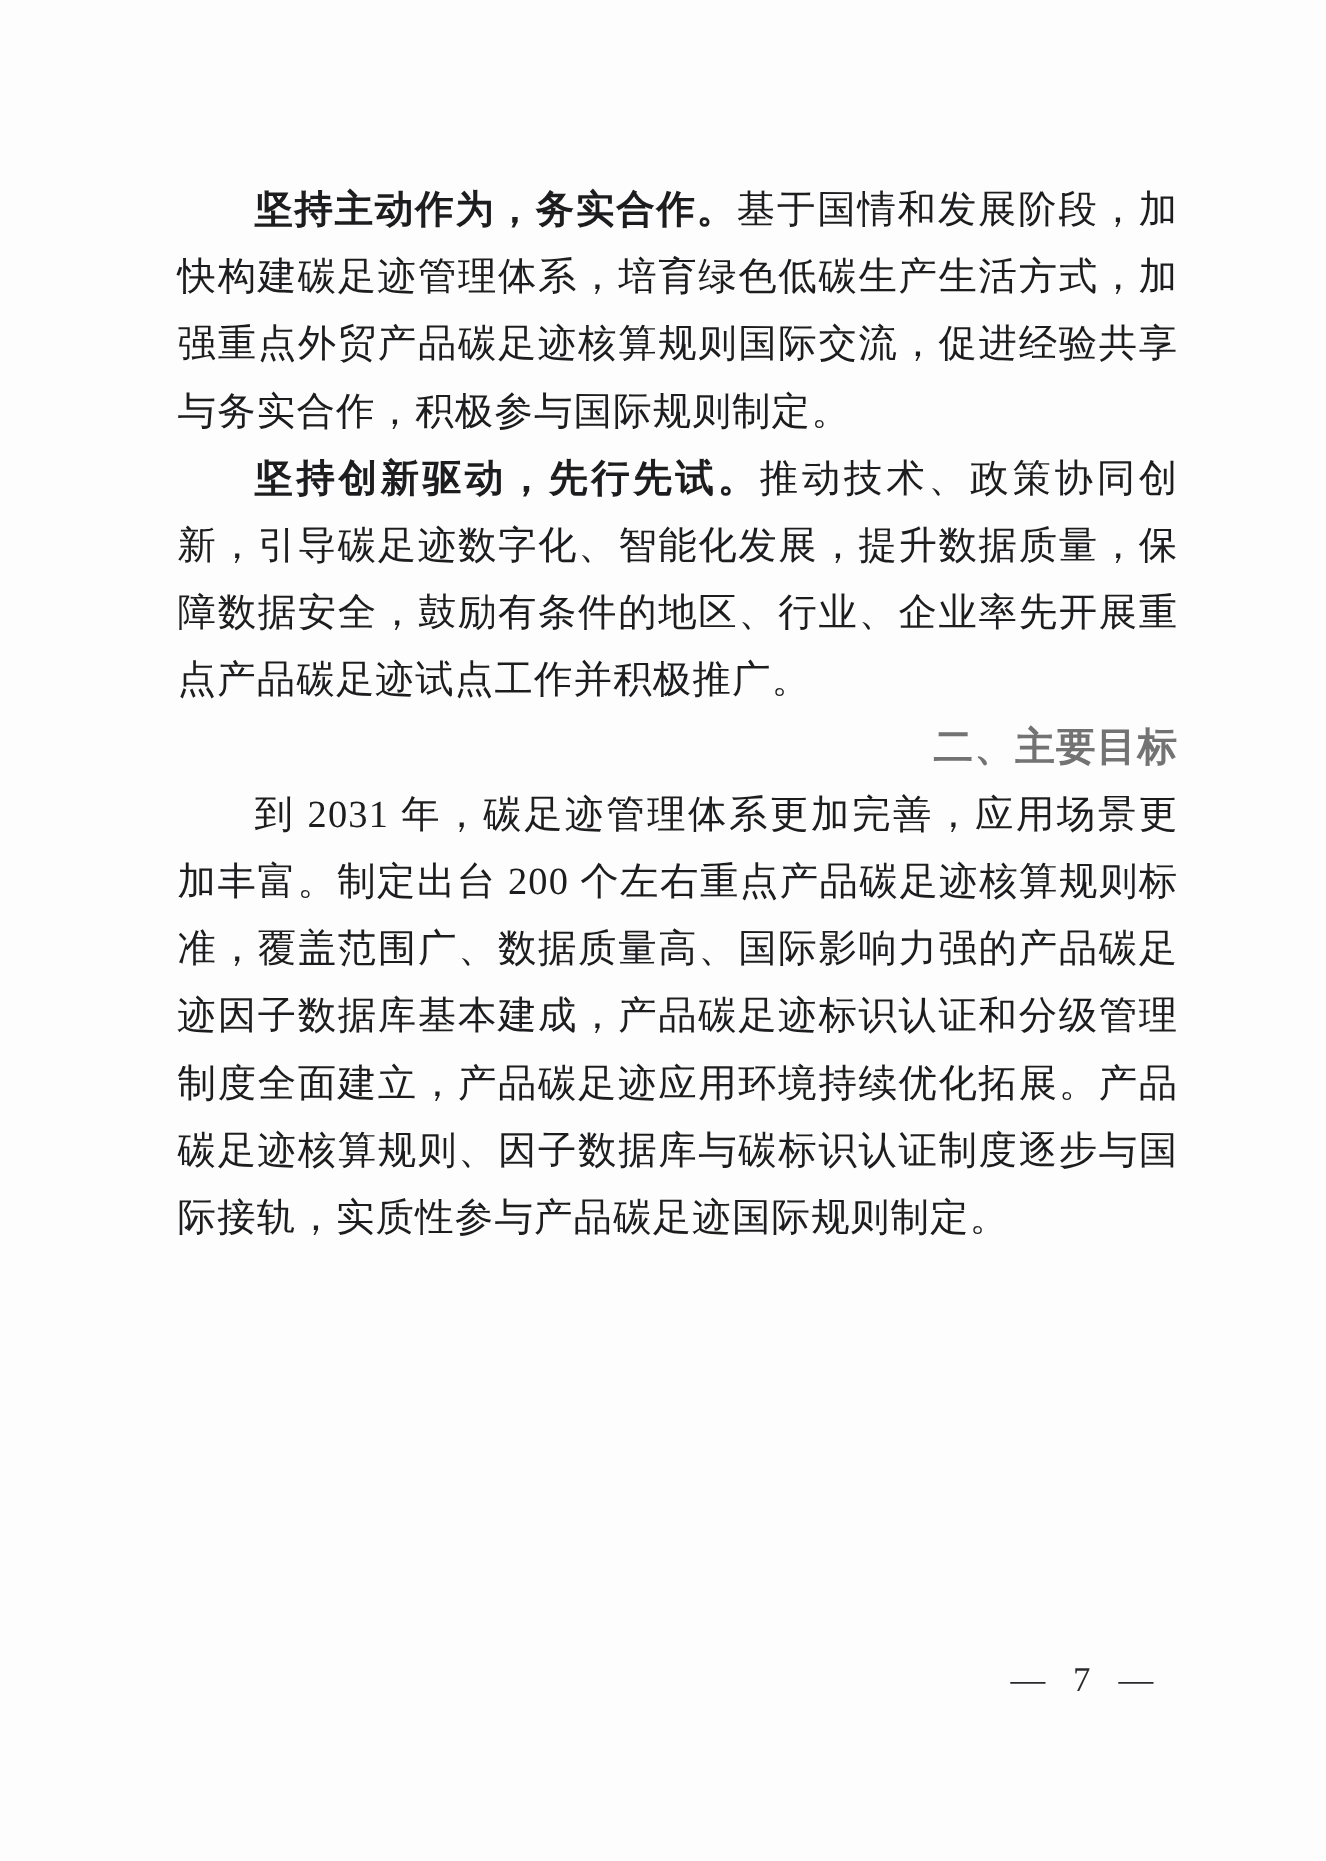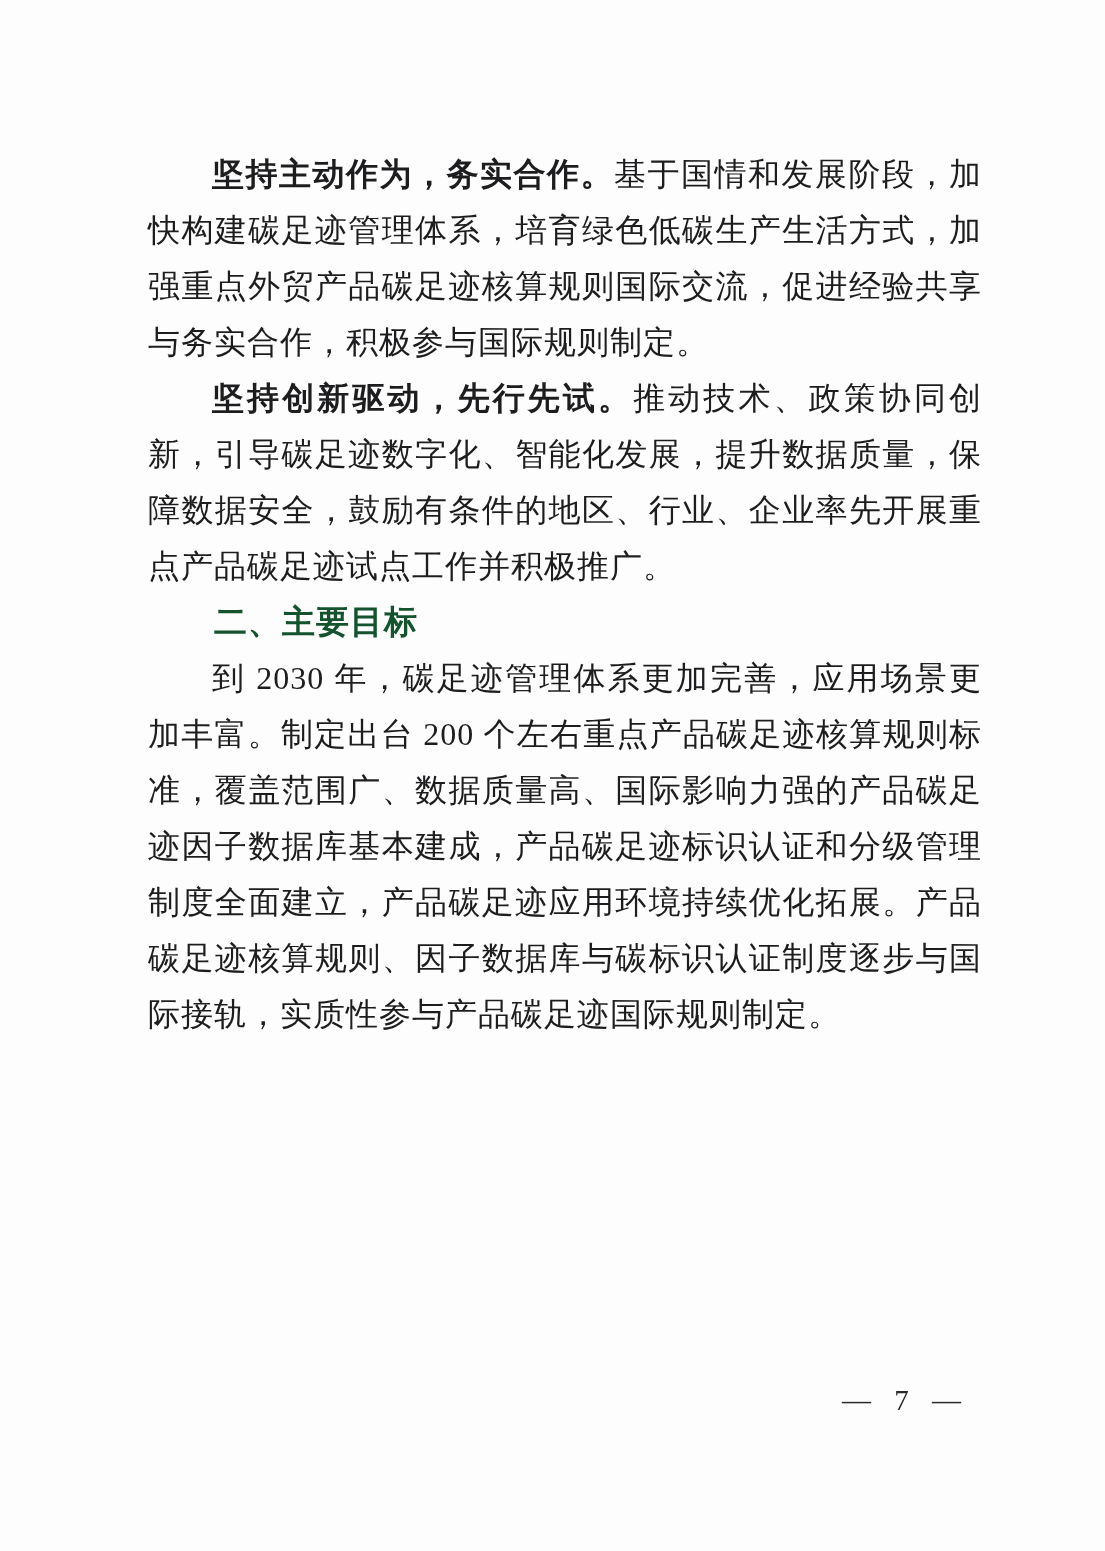--- a/index.html
+++ b/index.html
@@ -37,23 +37,24 @@
   .para .lead {
     font-family: "Liberation Sans", "DejaVu Sans", sans-serif;
     font-weight: 700;
   }
   .heading {
     margin: 0;
     font-family: "Liberation Sans", "DejaVu Sans", sans-serif;
     font-weight: 700;
     font-size: 33px;
     line-height: 56px;
-    color: #14532d;
+    color: #737373;
     text-indent: 2em;
     letter-spacing: 1px;
+    text-align: right;
   }
   .page-number {
     position: absolute;
     top: 1384px;
     right: 136px;
     font-family: "Liberation Serif", "DejaVu Serif", serif;
     font-size: 29px;
     color: #2a2a2e;
     letter-spacing: 8px;
   }
@@ -69,18 +70,18 @@
     </p>
 
 
     <p class="para">
       <span class="lead">坚持创新驱动，先行先试。</span><span>推动技术、政策协同创新，引导碳足迹数字化、智能化发展，提升数据质量，保障数据安全，鼓励有条件的地区、行业、企业率先开展重点产品碳足迹试点工作并积极推广。</span>
     </p>
 
     <h2 class="heading">二、主要目标</h2>
 
 
-    <p class="para">到 2030 年，碳足迹管理体系更加完善，应用场景更加丰富。制定出台 200 个左右重点产品碳足迹核算规则标准，覆盖范围广、数据质量高、国际影响力强的产品碳足迹因子数据库基本建成，产品碳足迹标识认证和分级管理制度全面建立，产品碳足迹应用环境持续优化拓展。产品碳足迹核算规则、因子数据库与碳标识认证制度逐步与国际接轨，实质性参与产品碳足迹国际规则制定。</p>
+    <p class="para">到 2031 年，碳足迹管理体系更加完善，应用场景更加丰富。制定出台 200 个左右重点产品碳足迹核算规则标准，覆盖范围广、数据质量高、国际影响力强的产品碳足迹因子数据库基本建成，产品碳足迹标识认证和分级管理制度全面建立，产品碳足迹应用环境持续优化拓展。产品碳足迹核算规则、因子数据库与碳标识认证制度逐步与国际接轨，实质性参与产品碳足迹国际规则制定。</p>
 
   </div>
 
   <div class="page-number">— 7 —</div>
 </div>
 
 </body></html>

